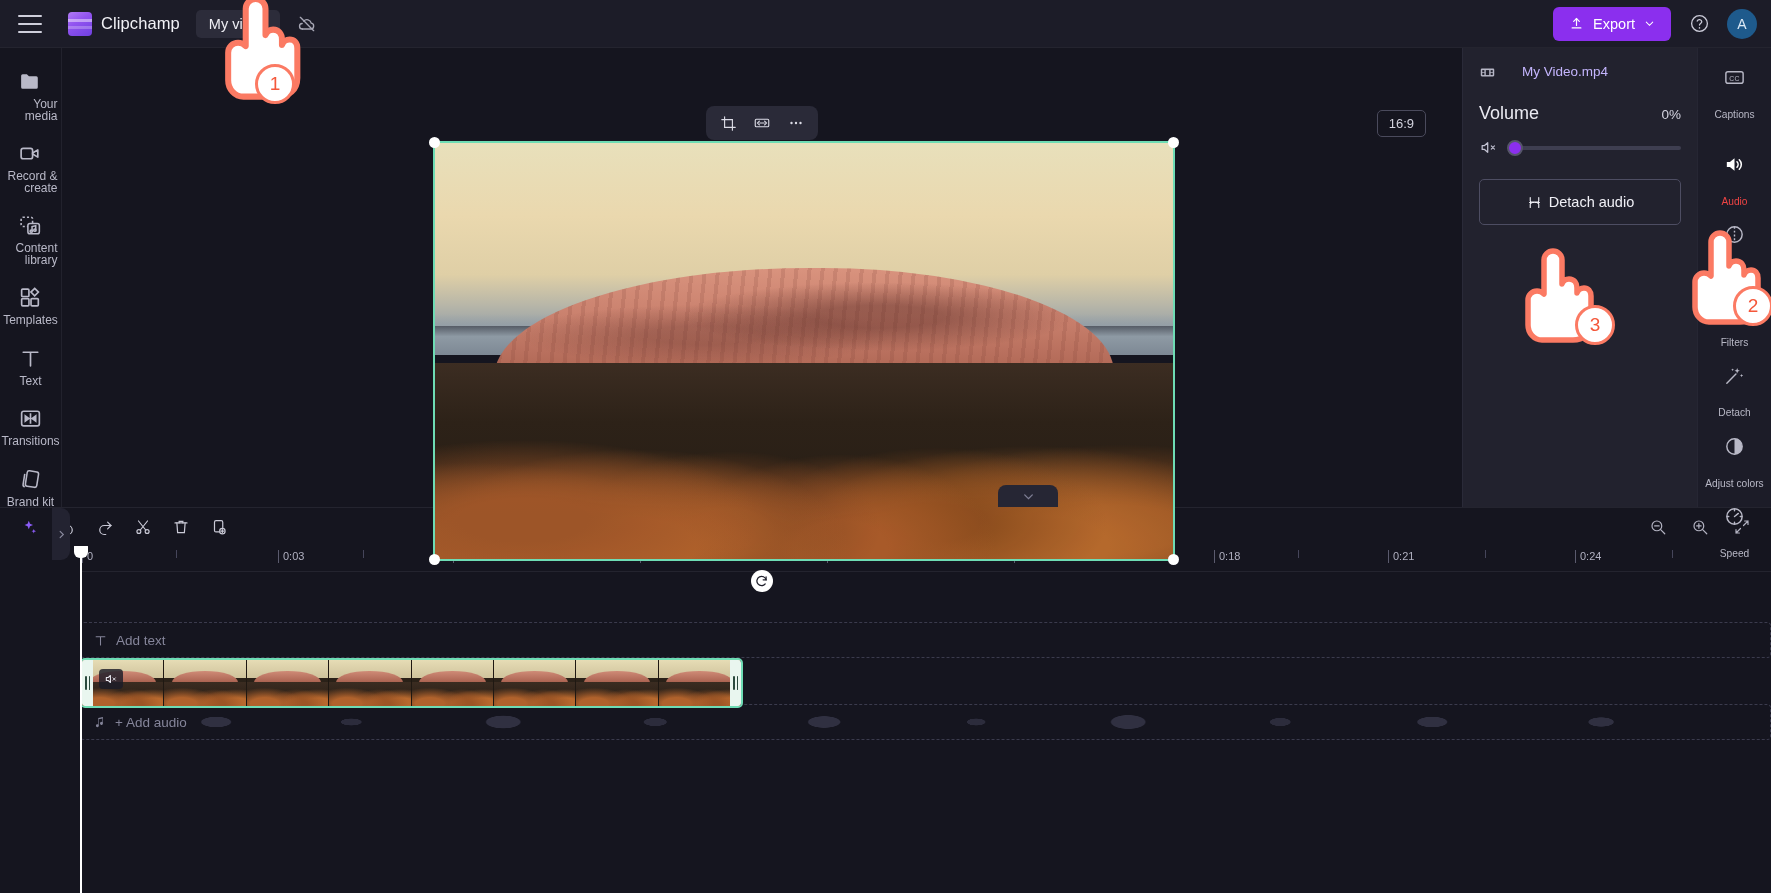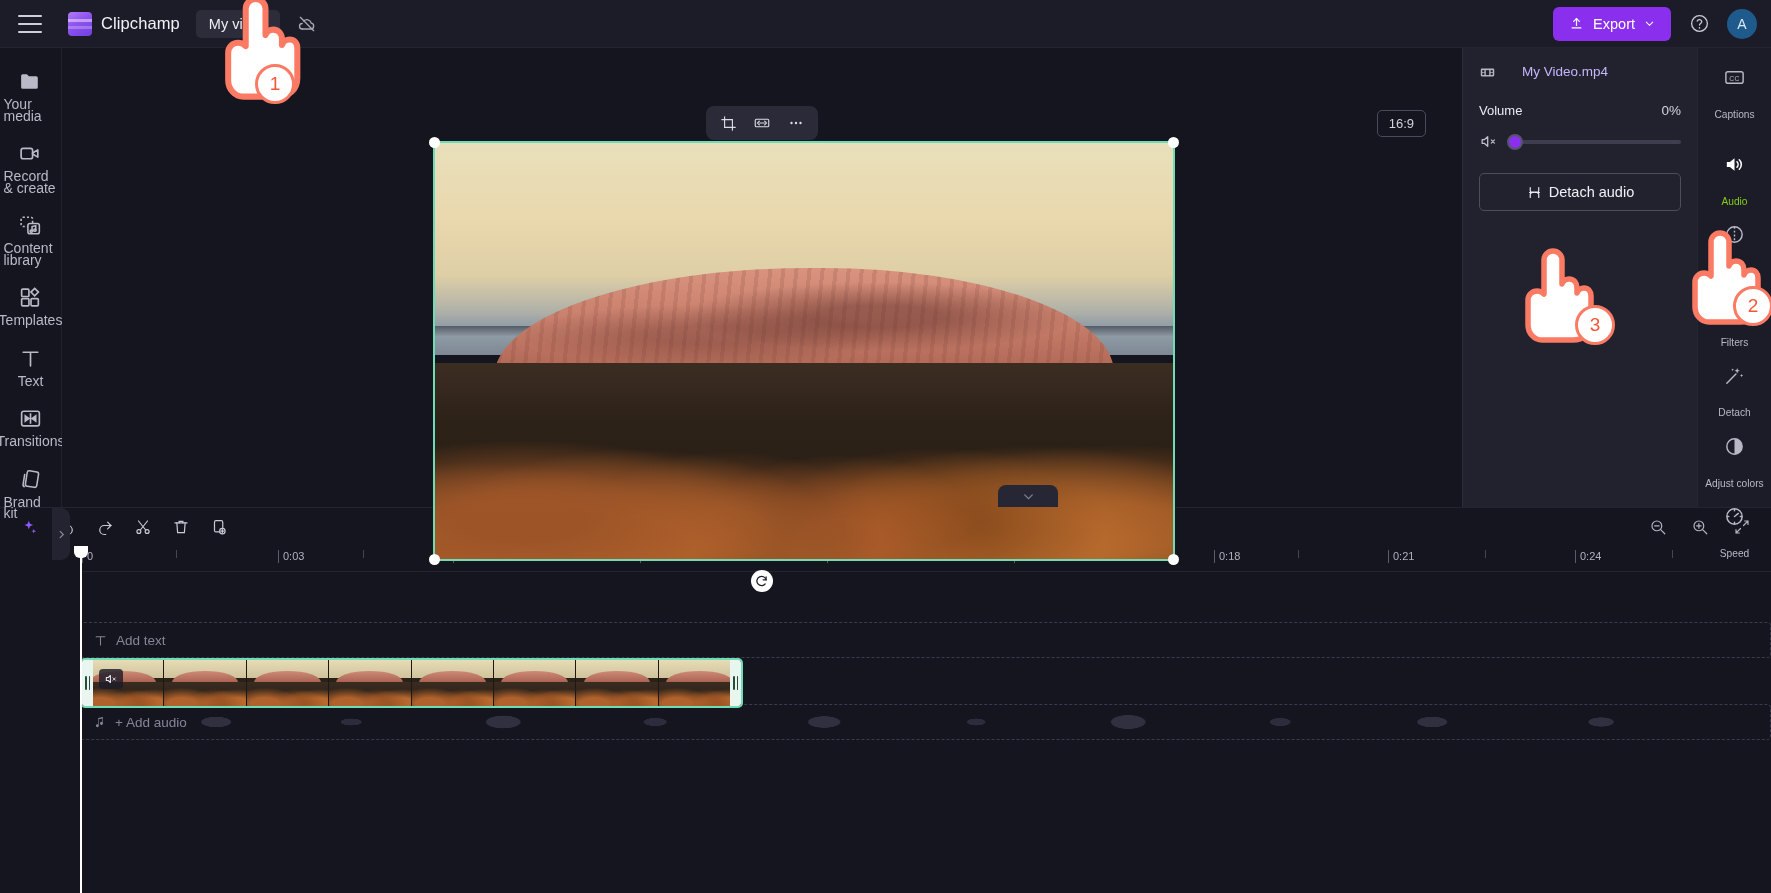--- a/index.html
+++ b/index.html
@@ -56,21 +56,21 @@
     width:62px; min-width:62px; background:#15151f;
     display:flex; flex-direction:column; align-items:center;
     padding-top:12px; gap:3px; border-right:1px solid #22222d;
     position:relative;
   }
   .rail-item {
     width:58px; padding:9px 2px 7px; border-radius:7px;
     display:flex; flex-direction:column; align-items:center; gap:5px;
     cursor:pointer; color:#b9b9c8;
   }
-  .rail-label { font-size:14px; line-height:11.5px; text-align:left; color:#b9b9c8; }
+  .rail-label { font-size:12px; line-height:11.5px; text-align:right; color:#b9b9c8; }
   .rail-expander {
     position:absolute; right:-9px; top:460px;
     width:18px; height:52px; background:#232331;
     border-radius:0 9px 9px 0; display:flex; align-items:center; justify-content:center;
     cursor:pointer; z-index:5;
   }
 
   
   .center-col { flex:1; display:flex; flex-direction:column; min-width:0; background:#15151f; position:relative; }
 
@@ -144,48 +144,48 @@
     display:flex; align-items:center; justify-content:center; cursor:pointer; z-index:10;
   }
 
   
   .prop-panel {
     width:235px; min-width:235px; background:#22222e;
     padding:16px 16px 0; border-left:1px solid #2a2a38;
   }
   .prop-title { display:flex; align-items:flex-start; gap:26px; font-size:13.5px; color:#c4b5fd; margin-bottom:22px; }
   .prop-row { display:flex; justify-content:space-between; align-items:baseline; margin-bottom:14px; }
-  .prop-label { font-size:13px; color:#eaeaf2; }
+  .prop-label { font-size:18px; color:#eaeaf2; }
   .prop-val { font-size:13.5px; color:#d4d4e0; }
   .vol-row { display:flex; align-items:center; gap:10px; margin-bottom:22px; }
   .slider-track { flex:1; height:4px; background:#3e3e50; border-radius:2px; position:relative; }
   .slider-knob {
     position:absolute; left:0; top:50%; transform:translate(-1px,-50%);
     width:16px; height:16px; border-radius:50%; background:#8b2fee;
     border:2px solid #55556a;
   }
   .detach-btn {
-    width:100%; height:38px; border:1px solid #4d4d62; border-radius:5px;
+    width:100%; height:46px; border:1px solid #4d4d62; border-radius:5px;
     background:transparent; color:#f0f0f6; font-size:14.5px;
     display:flex; align-items:center; justify-content:center; gap:6px;
     cursor:pointer; font-family:inherit;
   }
 
   
   .right-rail {
     width:74px; min-width:74px; background:#1c1c28;
     display:flex; flex-direction:column; align-items:center;
     padding-top:10px; border-left:1px solid #262633; position:relative;
   }
   .rrail-item {
     width:68px; padding:8px 2px 6px; border-radius:7px;
     display:flex; flex-direction:column; align-items:center; gap:20px;
     cursor:pointer; color:#b8b8c6; margin-bottom:2px;
   }
-  .rrail-item.active { color:#84cc16; }
+  .rrail-item.active { color:#ef4444; }
   .rrail-label { font-size:10.2px; line-height:11.5px; text-align:center; }
   .rrail-sep { width:46px; height:1px; background:#3a3a4a; margin:7px 0 9px; }
 
   
   .timeline { height:386px; min-height:386px; background:#15151f; display:flex; flex-direction:column; border-top:1px solid #24242f; }
   .tl-toolbar { height:38px; display:flex; align-items:center; padding:0 16px; position:relative; }
   .tl-tools { display:flex; align-items:center; gap:12px; }
   .tl-tbtn { width:26px; height:26px; display:flex; align-items:center; justify-content:center; cursor:pointer; color:#c9c9d6; border-radius:4px; }
   .tl-time { position:absolute; left:0; right:0; text-align:center; font-size:13px; pointer-events:none; }
   .tl-time .cur { color:#f3f3f8; }

